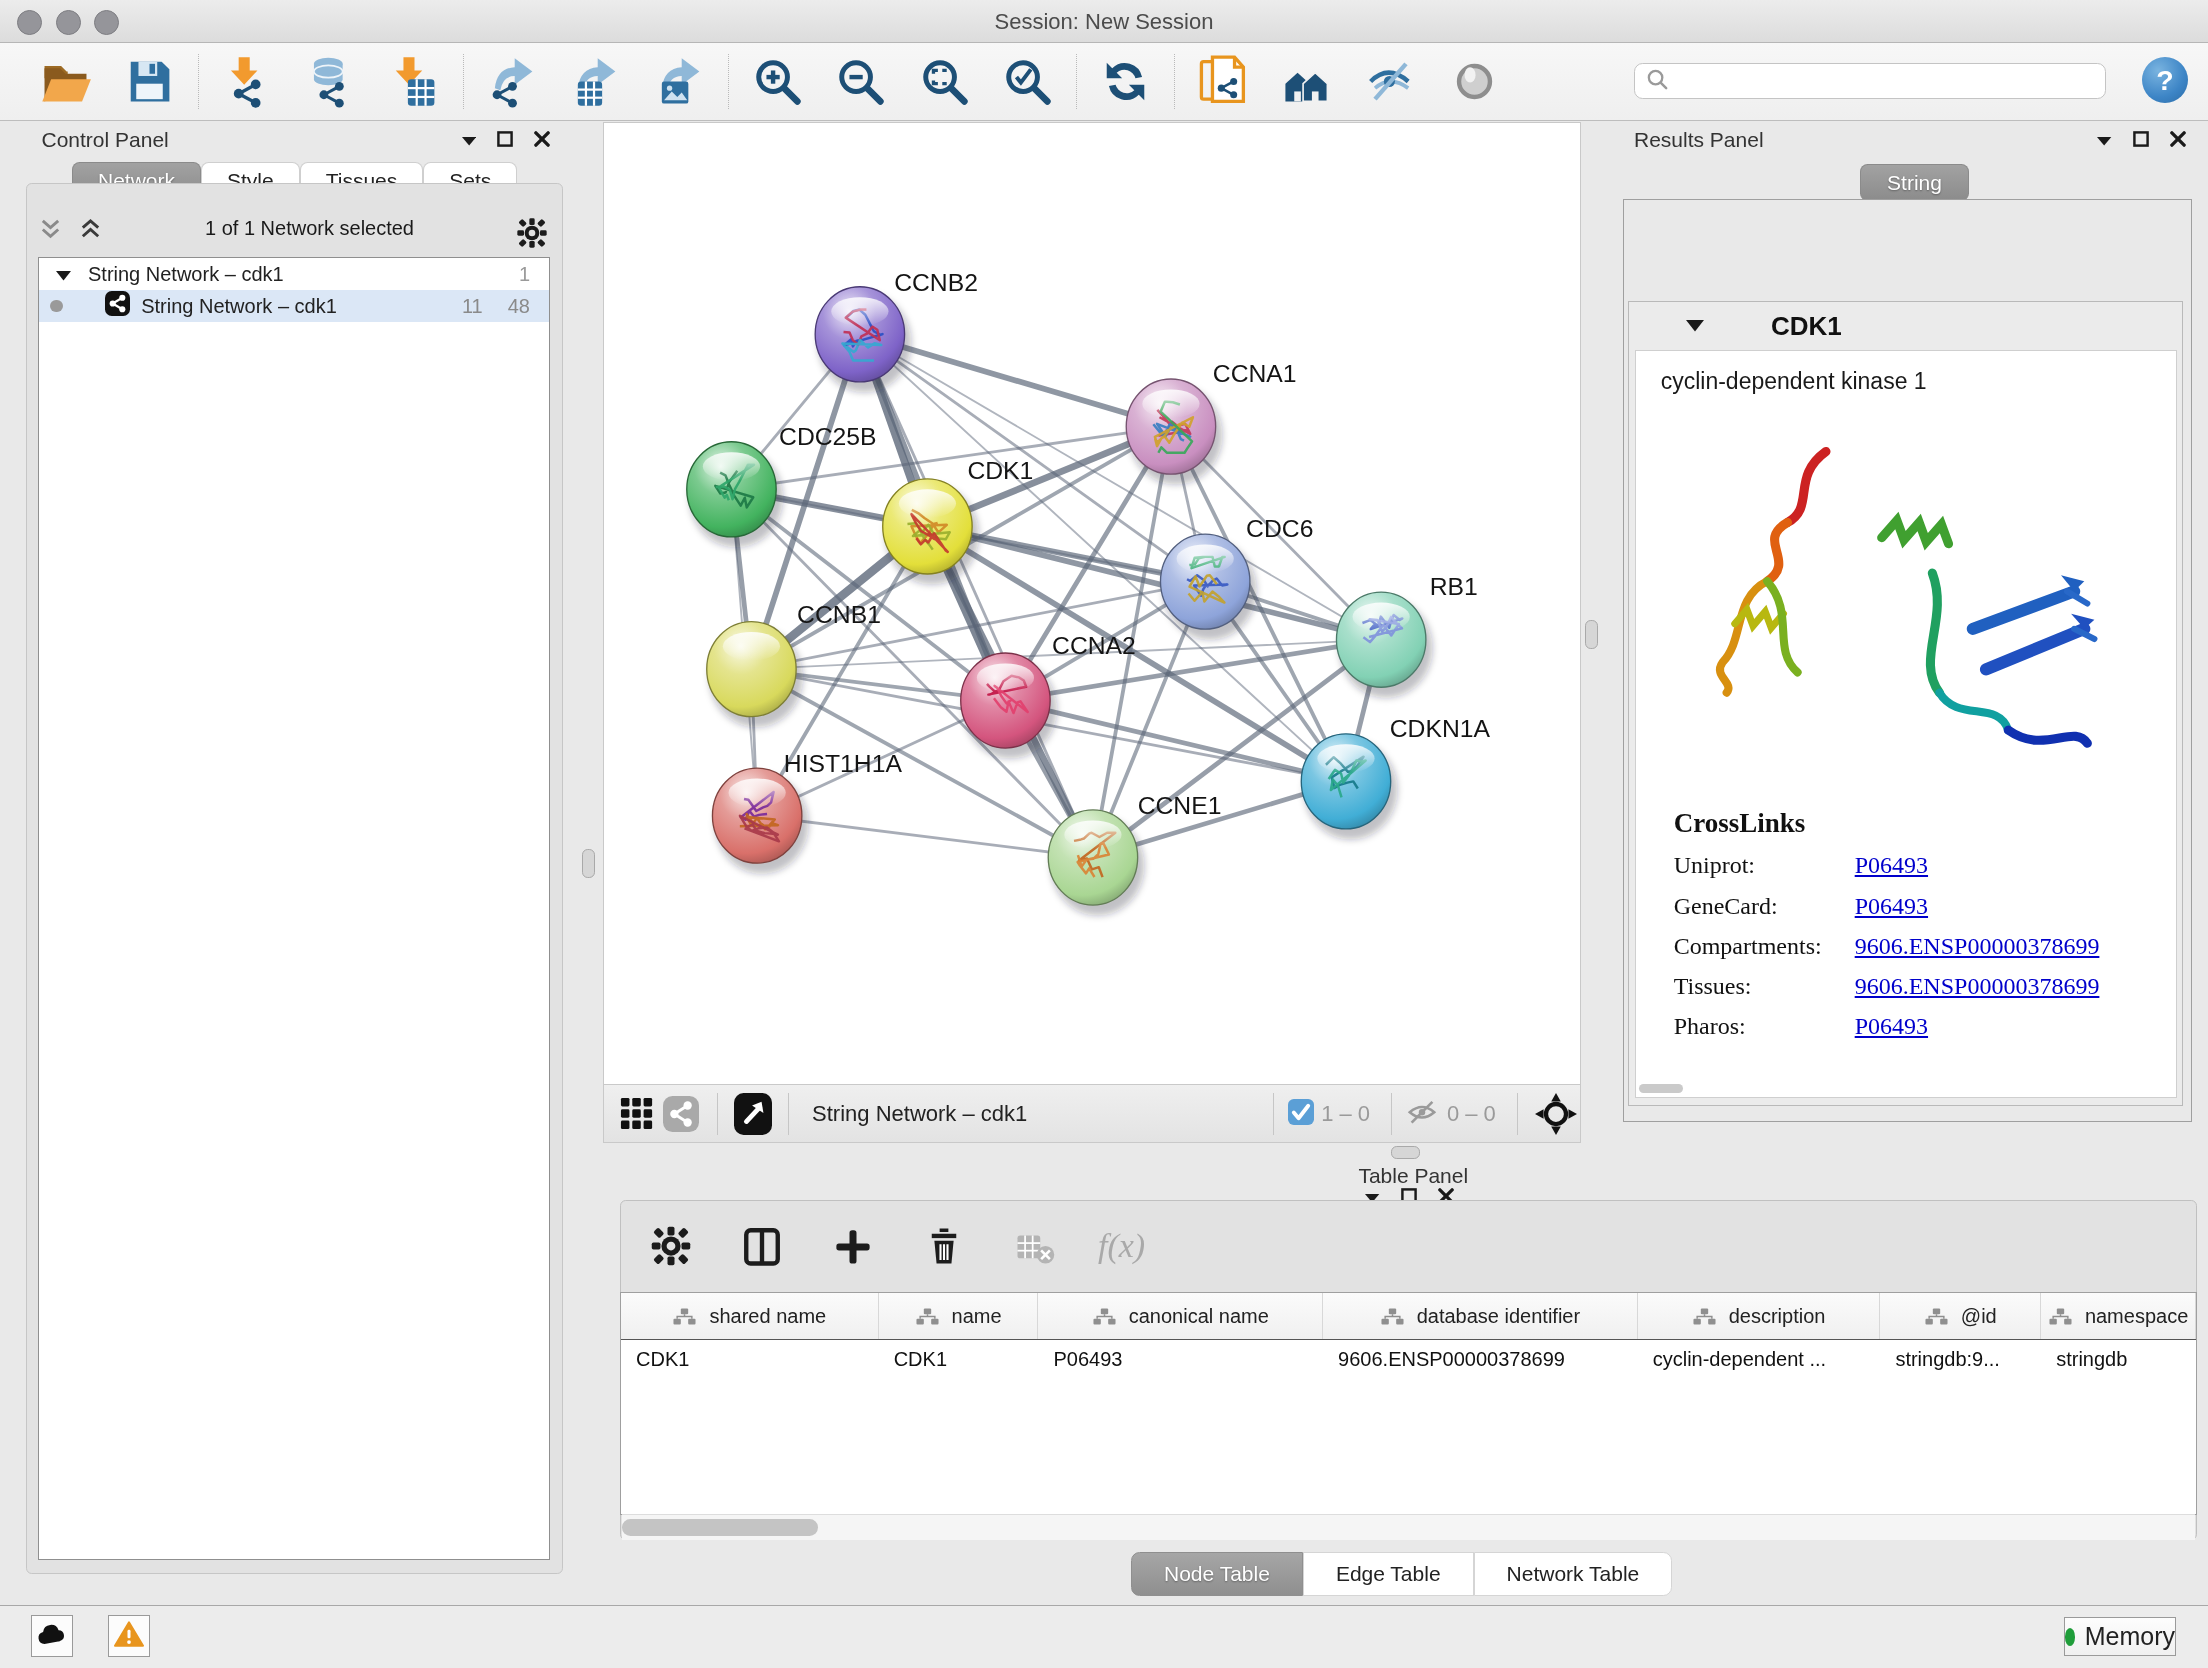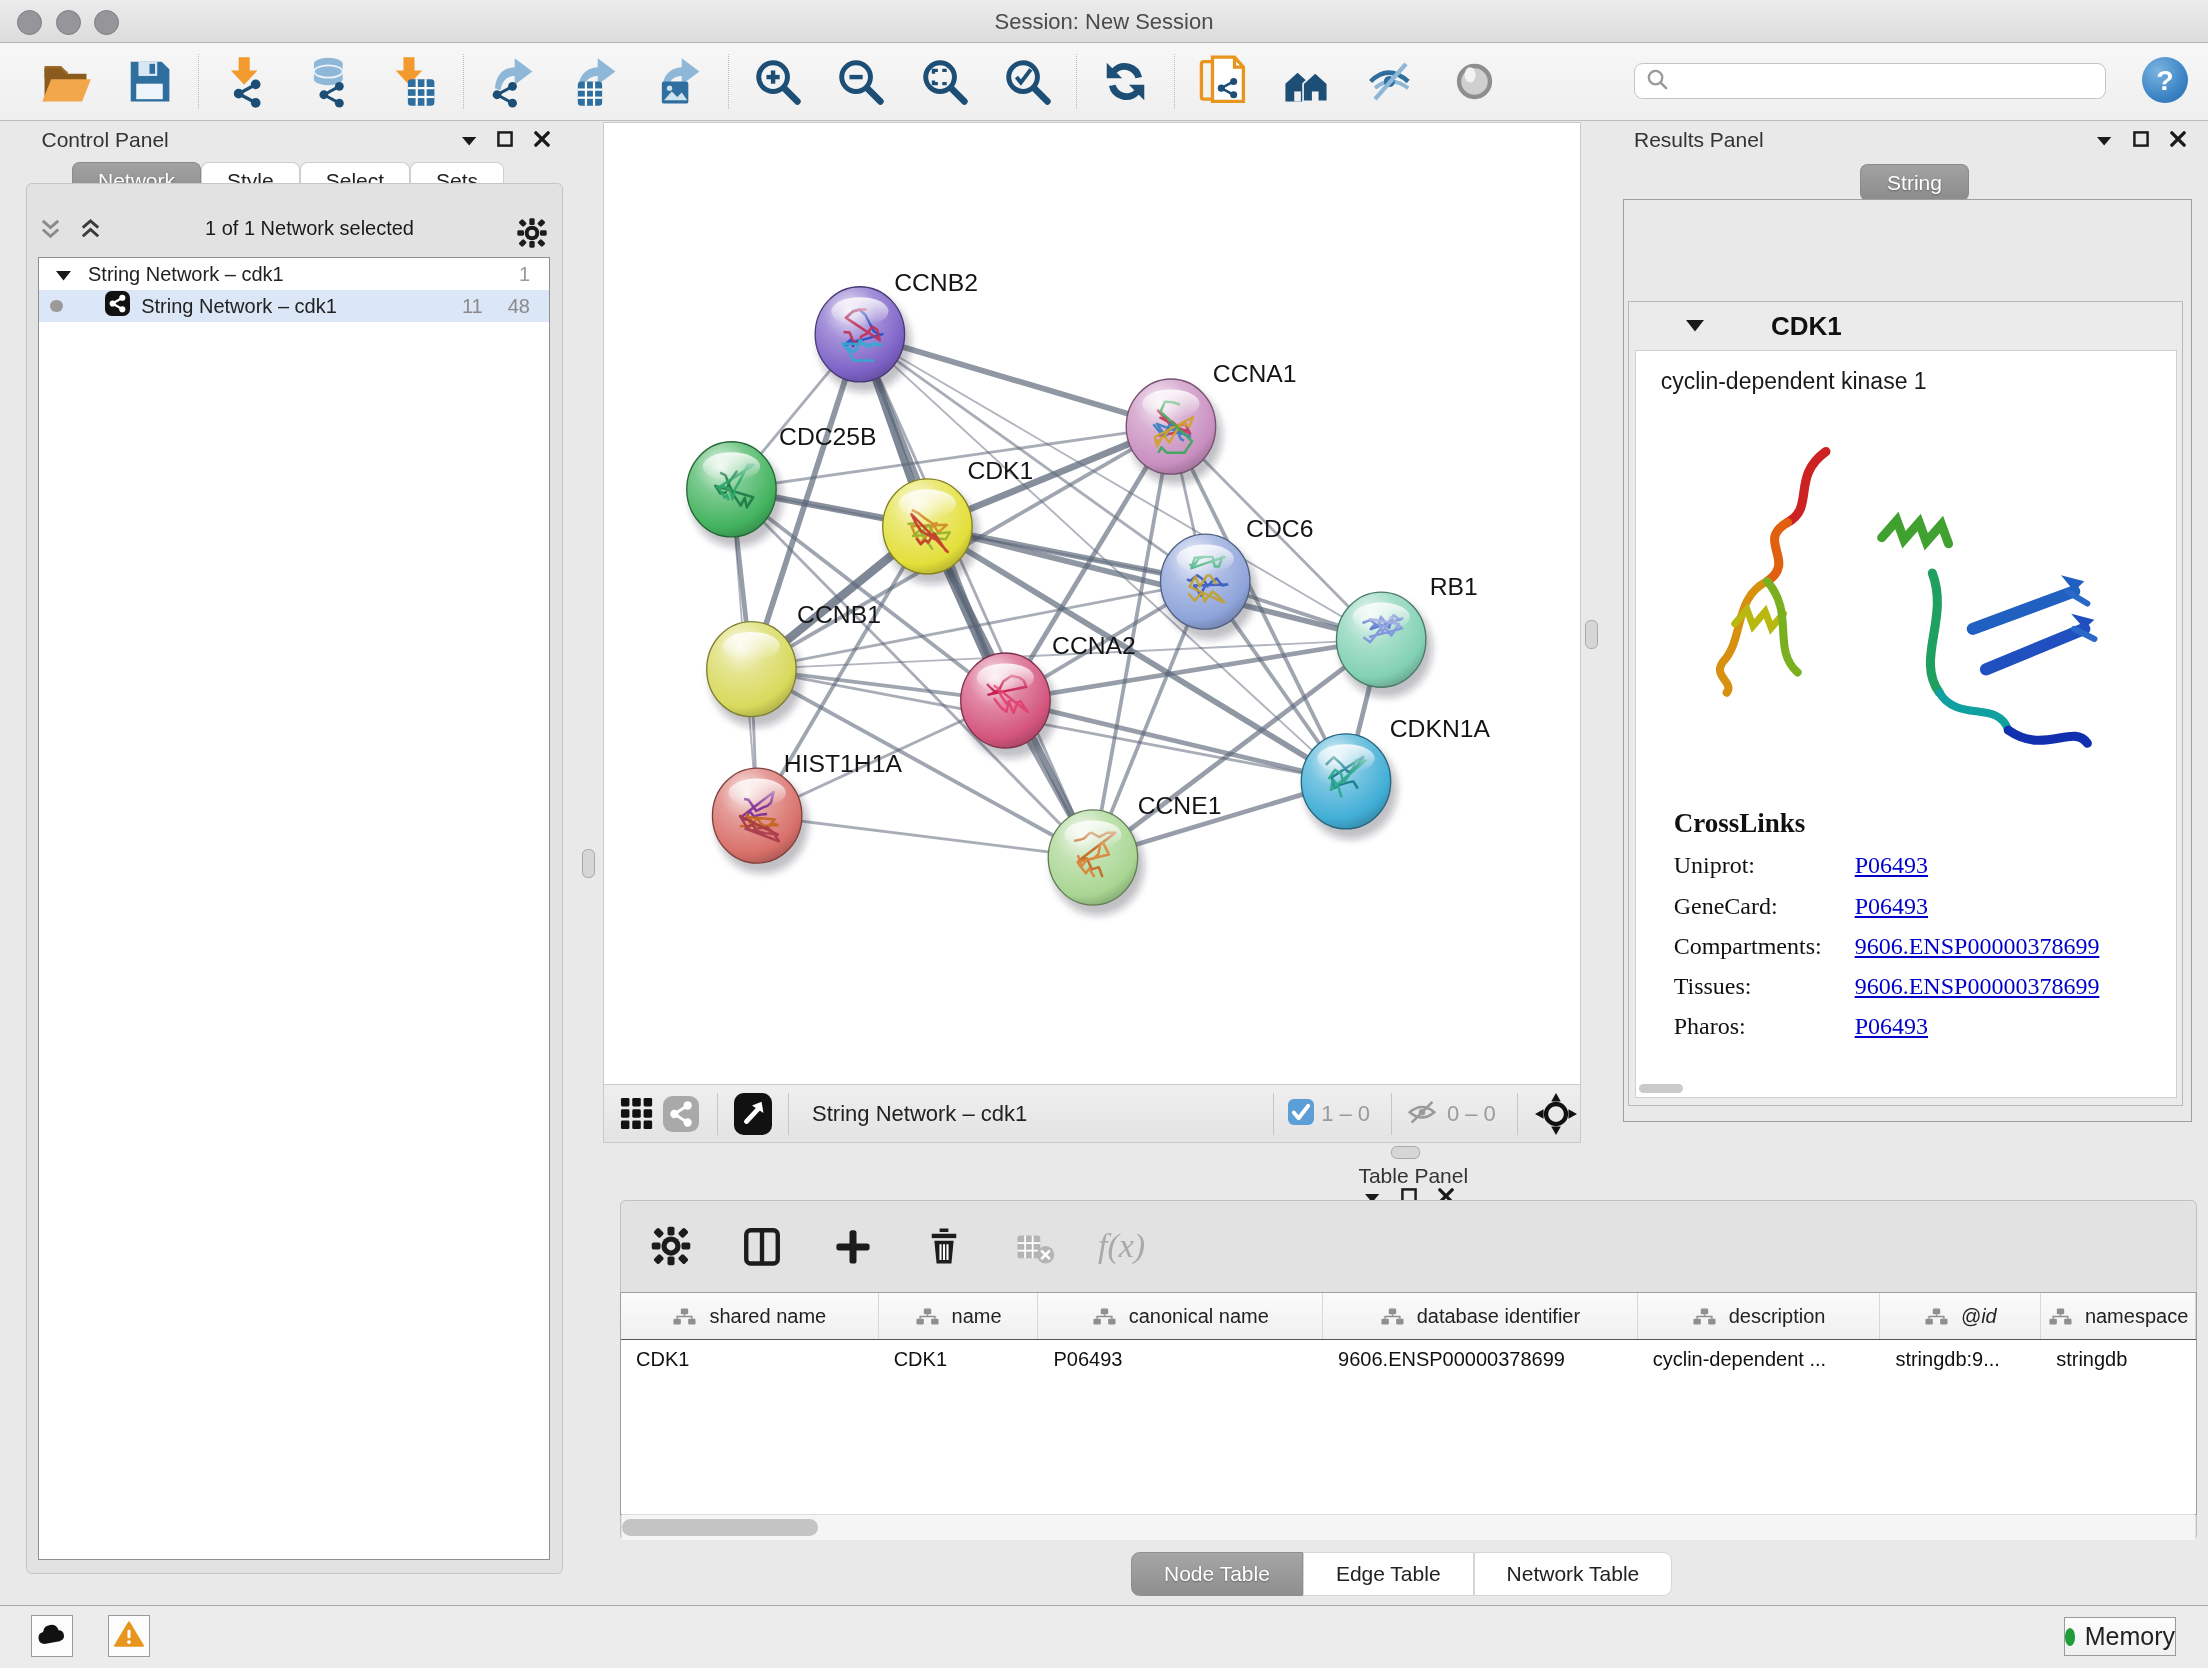--- a/index.html
+++ b/index.html
@@ -309,21 +309,21 @@
           </svg></span>
       <span><svg width="16" height="16" viewBox="0 0 17 17">
             <line x1="2" y1="2" x2="15" y2="15" stroke="#1a1a1a" stroke-width="3.6" stroke-linecap="round"></line>
             <line x1="15" y1="2" x2="2" y2="15" stroke="#1a1a1a" stroke-width="3.6" stroke-linecap="round"></line>
           </svg></span>
     </span>
   </div>
   <div class="abs" id="cp-tabs">
       <div class="tab sel" style="padding: 0px 25px;">Network</div>
       <div class="tab" style="padding: 0px 25px;">Style</div>
-      <div class="tab" style="padding: 0px 25px;">Select</div>
+      <div class="tab" style="padding: 0px 25px;">Tissues</div>
       <div class="tab" style="padding: 0px 25px;">Sets</div>
     </div>
   <div class="abs" id="cp-card"></div>
   <div class="abs" id="cp-toolrow">
     <span style="margin-right:15px">
       <svg width="25" height="25" viewBox="0 0 26 26">
           <polyline points="5,4 13,11 21,4" fill="none" stroke="#8a8a8a" stroke-width="3"></polyline>
           <polyline points="5,13 13,20 21,13" fill="none" stroke="#8a8a8a" stroke-width="3"></polyline>
         </svg></span>
     <span>
@@ -861,21 +861,21 @@
           <span class="tb-icon" style="width: auto; height: auto;">
             <svg width="25" height="25" viewBox="0 0 34 24">
               <rect x="12" y="1" width="10" height="8" rx="1.5" fill="#8f8f8f"></rect>
               <rect x="2" y="15" width="10" height="8" rx="1.5" fill="#8f8f8f"></rect>
               <rect x="22" y="15" width="10" height="8" rx="1.5" fill="#8f8f8f"></rect>
               <path d="M17 9 v3 M7 15 v-3 h20 v3" fill="none" stroke="#8f8f8f" stroke-width="2"></path>
             </svg>
           </span>
           <span>description</span>
         </div>
-        <div class="th" style="width: 161px; font-style: italic;">
+        <div class="th" style="width: 161px;">
           <span class="tb-icon" style="width: auto; height: auto;">
             <svg width="25" height="25" viewBox="0 0 34 24">
               <rect x="12" y="1" width="10" height="8" rx="1.5" fill="#8f8f8f"></rect>
               <rect x="2" y="15" width="10" height="8" rx="1.5" fill="#8f8f8f"></rect>
               <rect x="22" y="15" width="10" height="8" rx="1.5" fill="#8f8f8f"></rect>
               <path d="M17 9 v3 M7 15 v-3 h20 v3" fill="none" stroke="#8f8f8f" stroke-width="2"></path>
             </svg>
           </span>
           <span>@id</span>
         </div>

